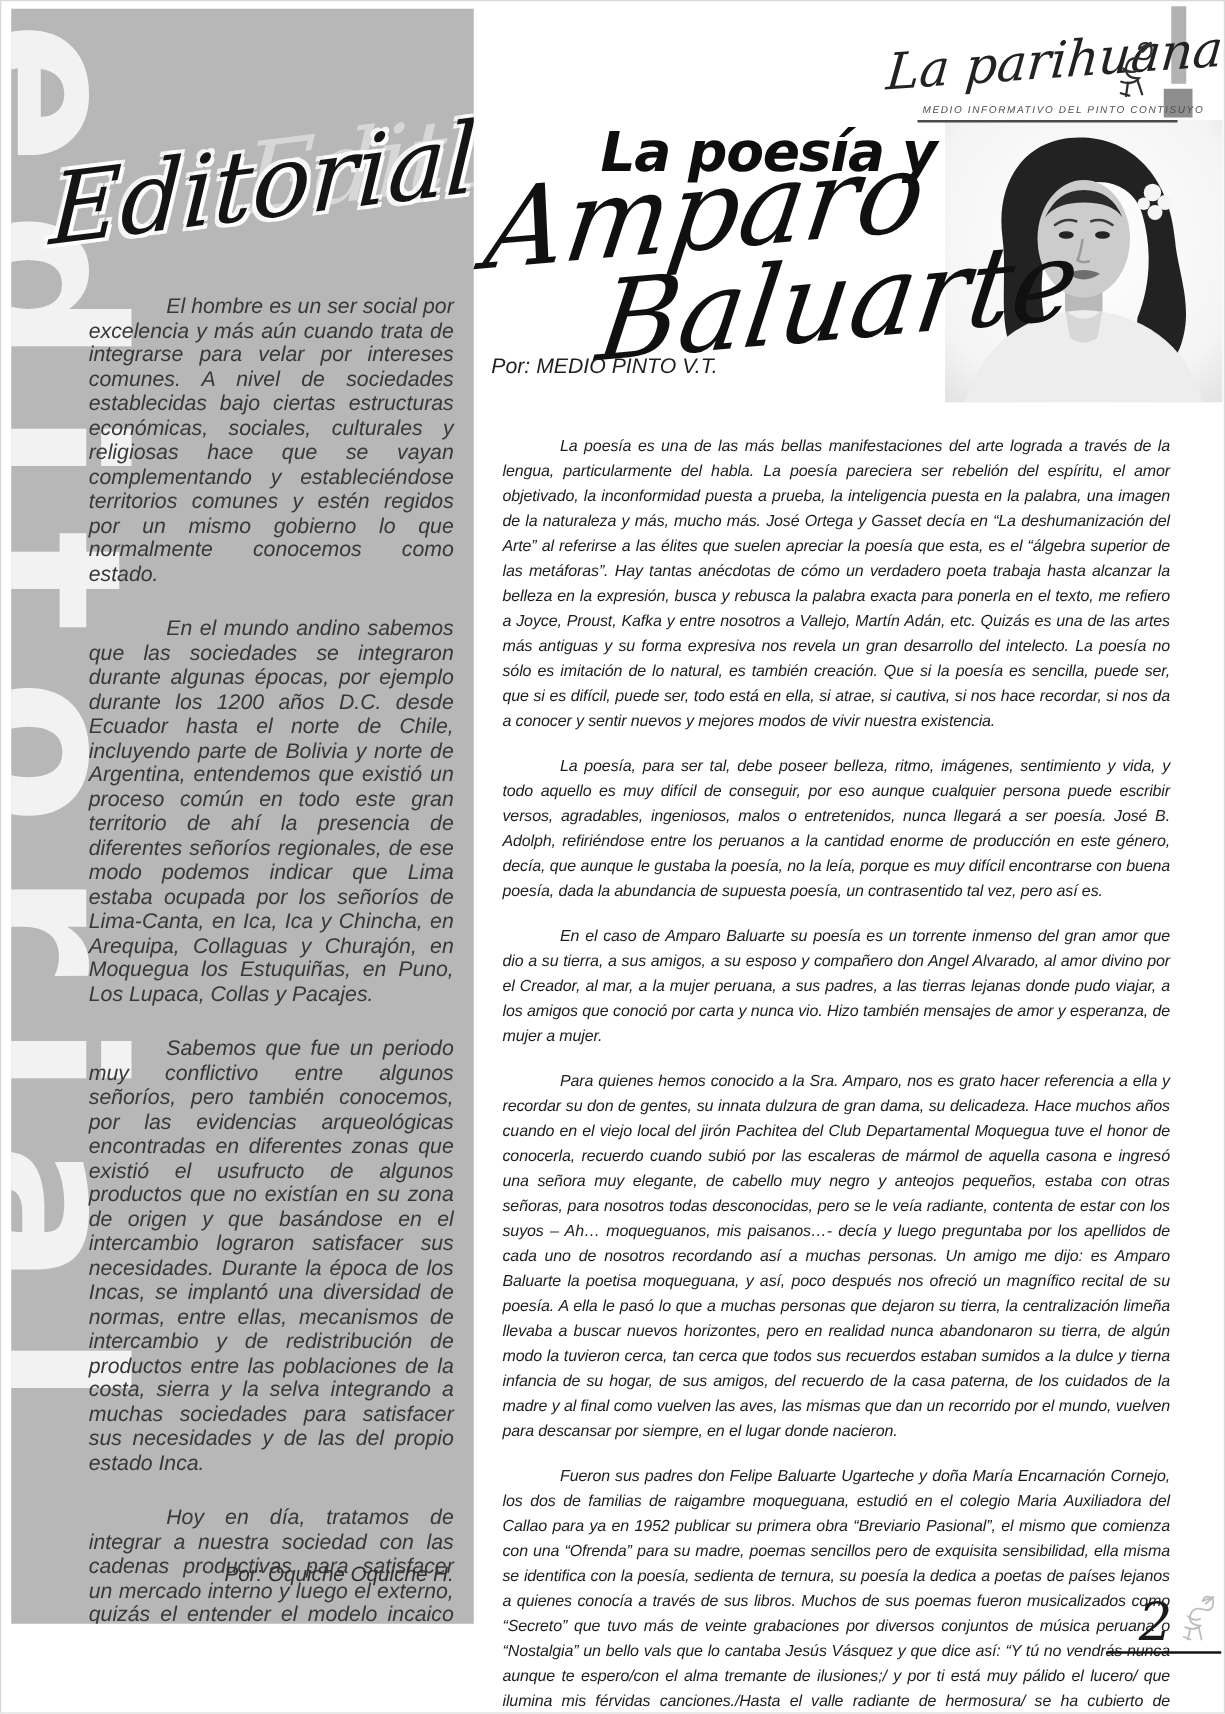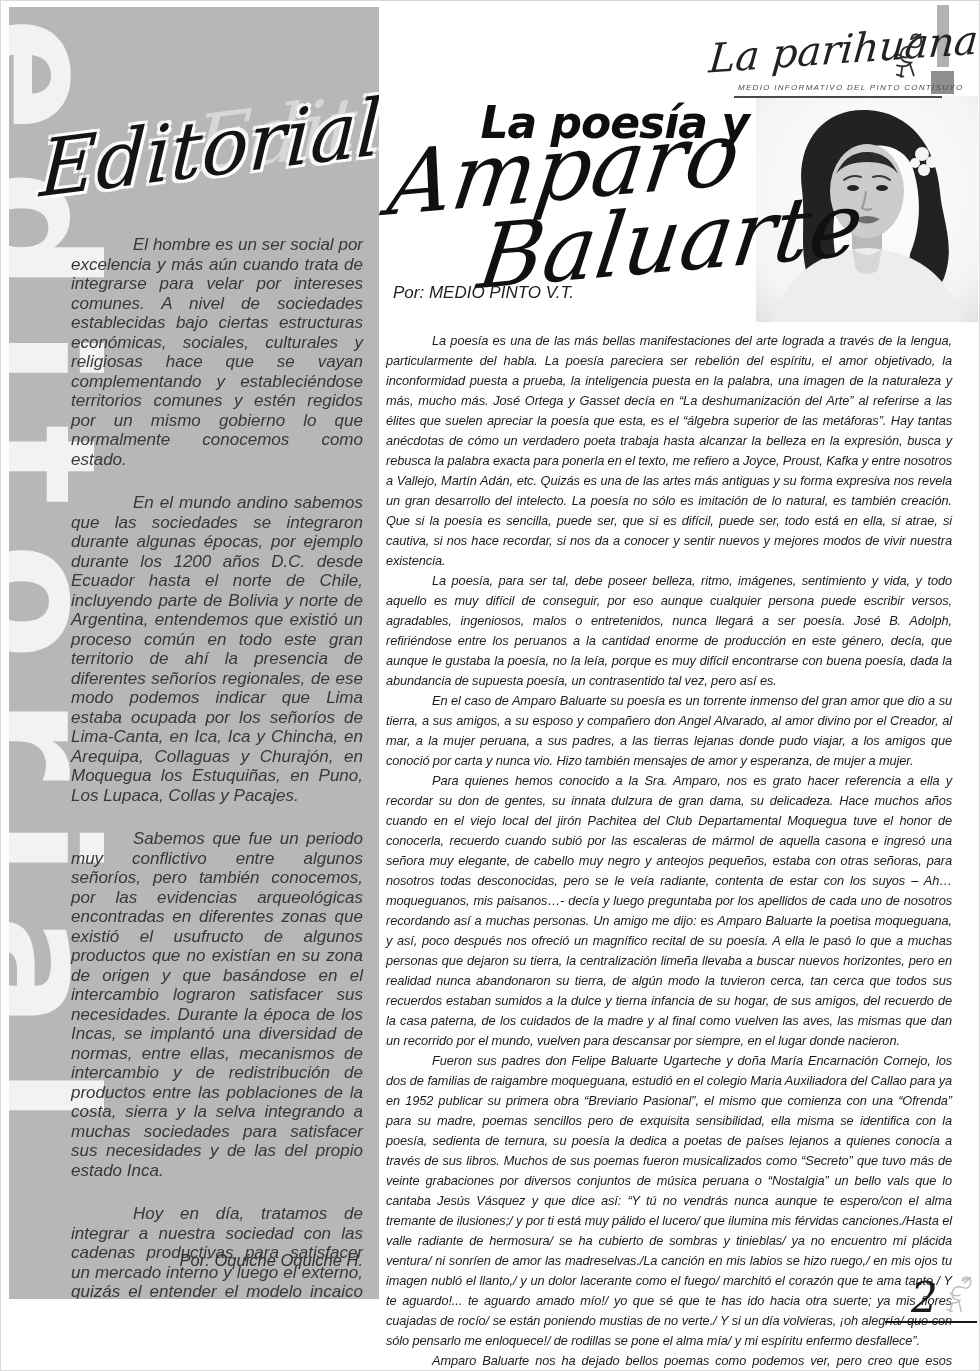--- a/index.html
+++ b/index.html
@@ -76,21 +76,21 @@
   .photo{
     position:absolute; left:755px; top:95px; width:222px; height:226px; margin:0;
     z-index:1; background:#fdfdfd;
   }
   
   .a-body{
     position:absolute; left:385px; top:330px; width:566px;
     font-style:italic; font-size:12.8px; line-height:20px; letter-spacing:-0.1px;
     color:#1d1d1d; text-align:justify;
   }
-  .a-body p{ margin:0; text-indent:46px;font-style:italic; }
+  .a-body p{ margin:16px; text-indent:46px;font-style:italic; }
   
   .pagenum-wrap{
     position:absolute; left:884px; top:1274px; width:92px; height:46px;
     border-bottom:2px solid #161616;
   }
   .pagenum{
     position:absolute; left:26px; top:0; font-family:"DejaVu Serif", serif;
     font-style:italic; font-size:42px; line-height:46px; color:#1a1a1a;
   }
   .f-bird{ position:absolute; left:936px; top:1268px; }

